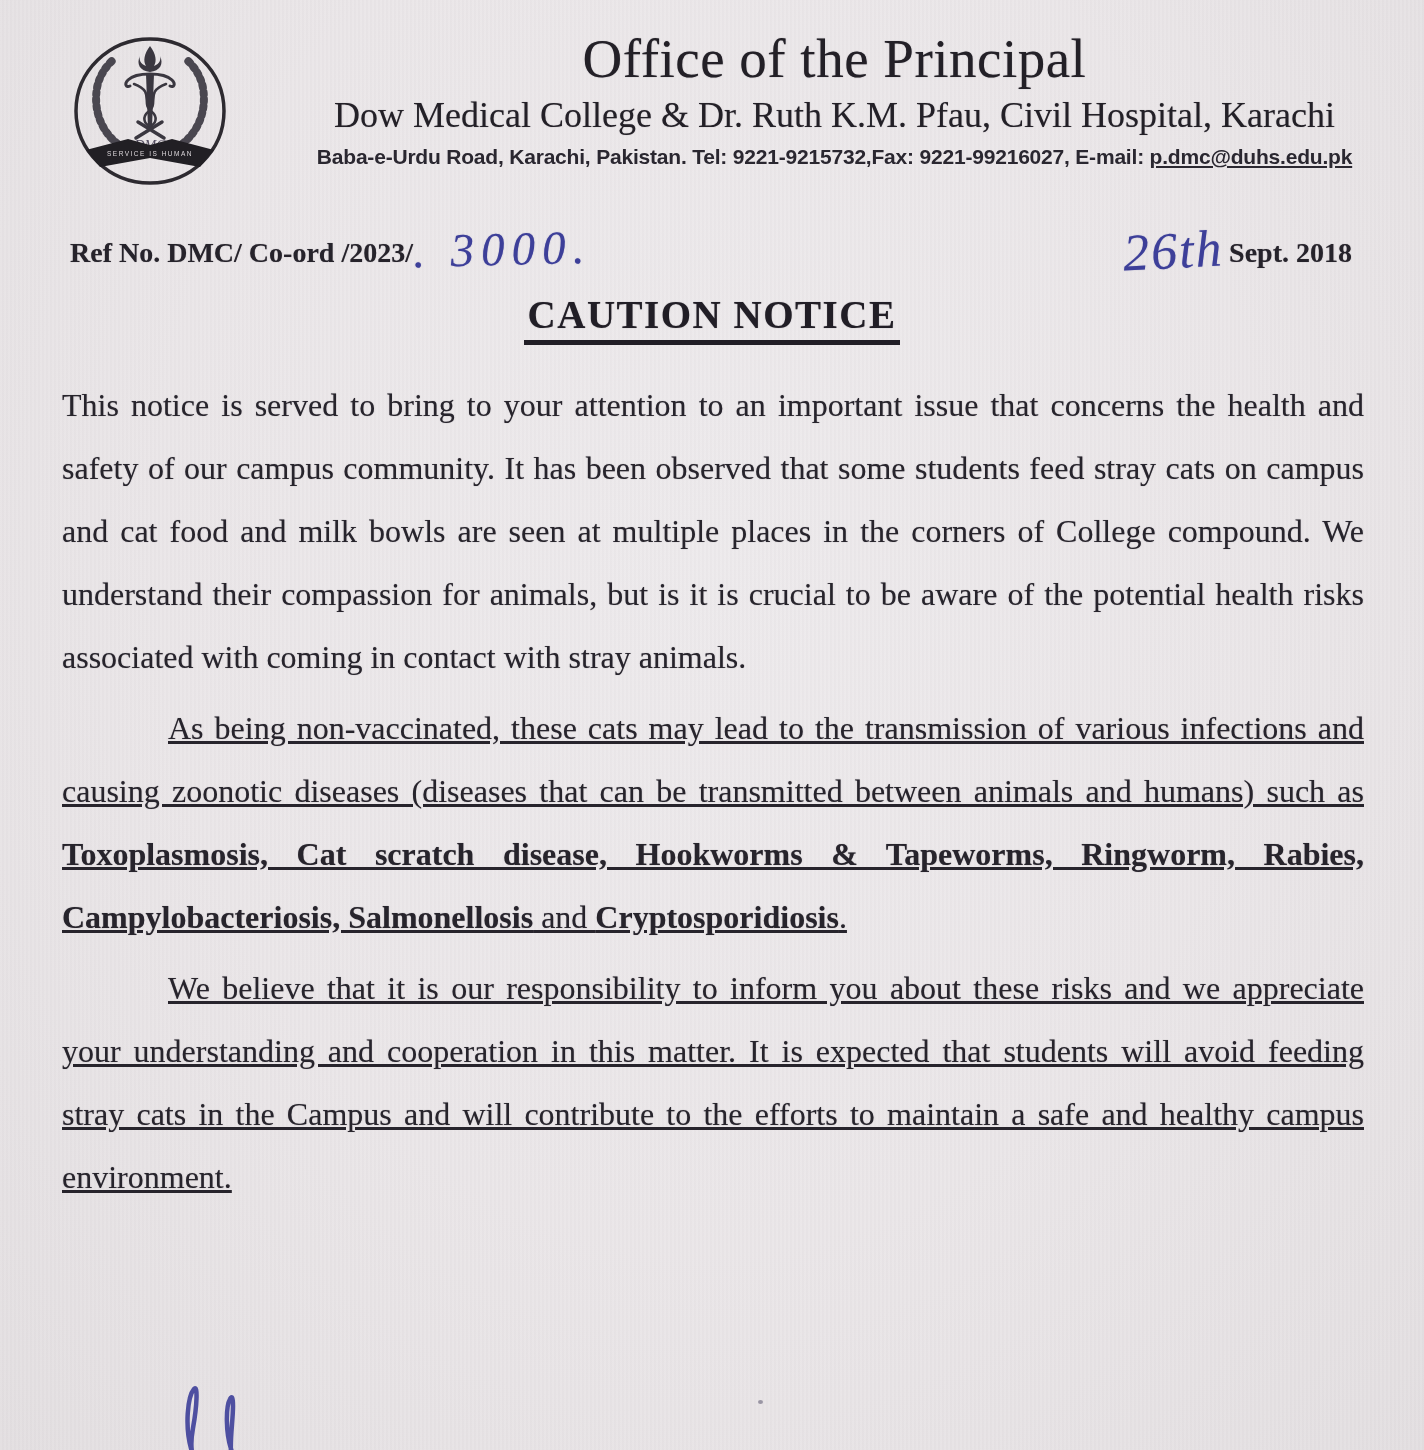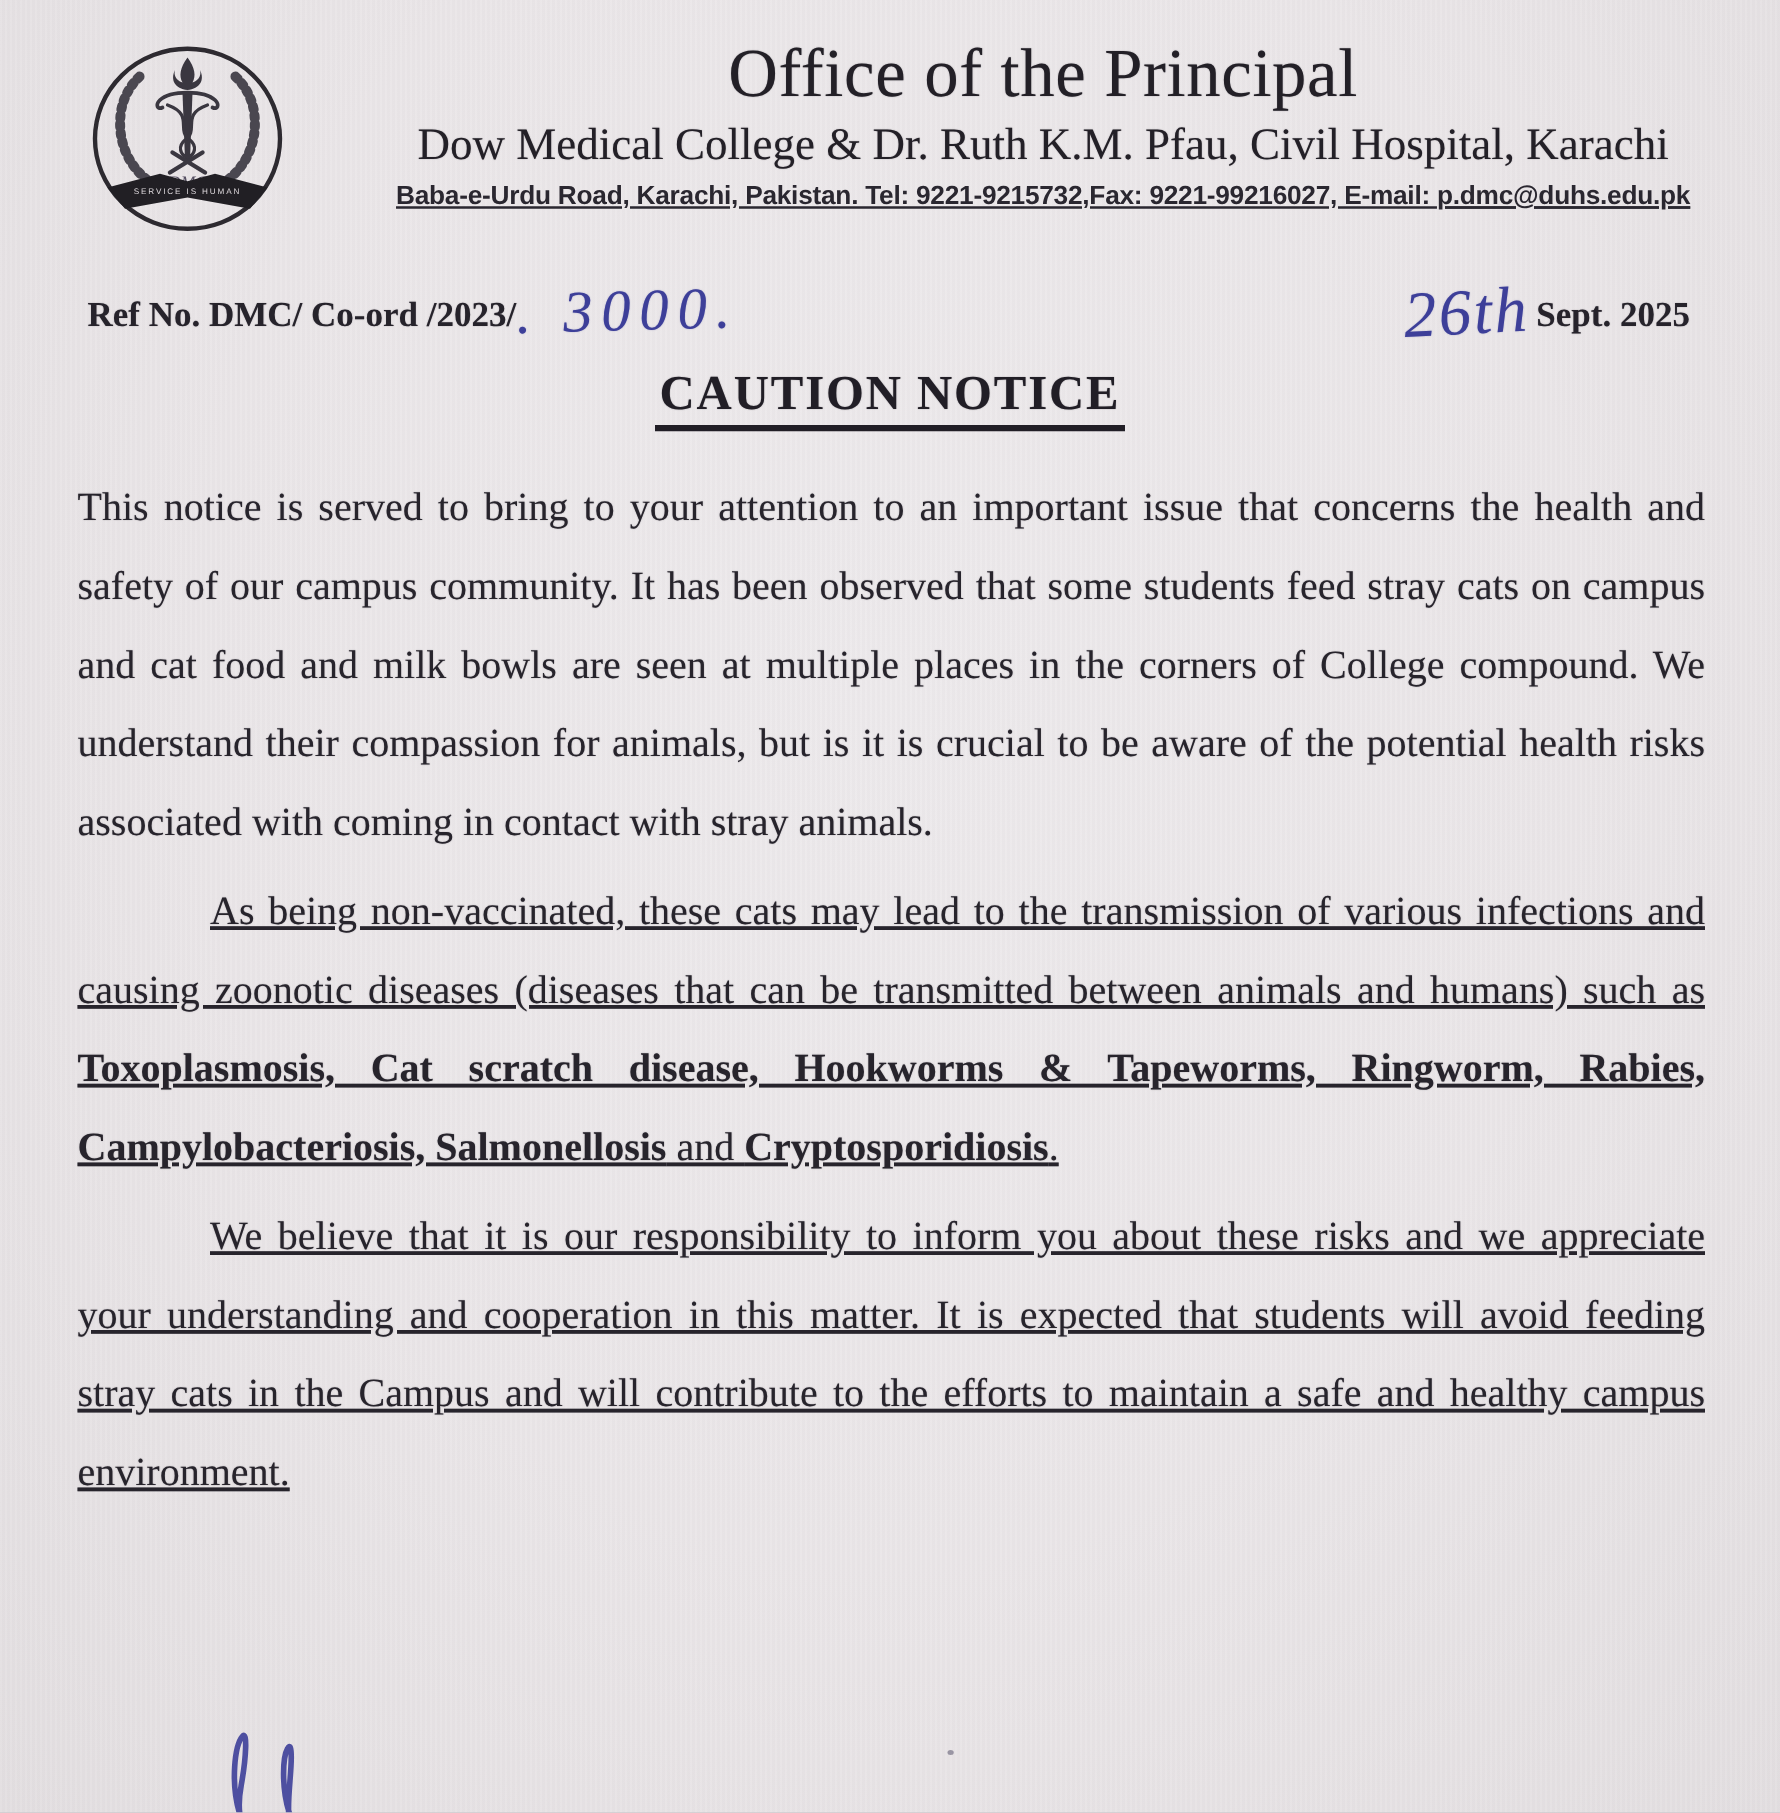--- a/index.html
+++ b/index.html
@@ -23,21 +23,21 @@
     letter-spacing:0.5px;color:#232027;
     text-shadow:0 0 1px rgba(40,35,45,.45);
   }
   .institution{
     margin:4px 0 0 0;font-size:36px;font-weight:400;color:#232027;
     text-shadow:0 0 1px rgba(40,35,45,.4);
   }
   .contact-line{
     margin:9px 0 0 0;
     font-family:"Liberation Sans", sans-serif;
-    font-size:21px;font-weight:700;letter-spacing:-0.2px;color:#2a2730;text-decoration:underline;
+    font-size:21px;font-weight:700;letter-spacing:-0.2px;color:#2a2730;
   }
   .contact-line .email{text-decoration:underline;}
   
   .ref-row{
     position:absolute;top:215px;left:70px;right:72px;
     display:flex;justify-content:space-between;align-items:baseline;
   }
   .ref-left,.ref-right{display:flex;align-items:baseline;}
   .ref-label,.date-printed{
     font-size:28px;font-weight:700;color:#26232b;
@@ -119,21 +119,21 @@
     </div>
   </header>
 
   <div class="ref-row">
     <div class="ref-left">
       <span class="ref-label">Ref No. DMC/ Co-ord /2023/</span>
       <span class="hand hand-number">. 3000.</span>
     </div>
     <div class="ref-right">
       <span class="hand hand-day">26th</span>
-      <span class="date-printed">Sept. 2025</span>
+      <span class="date-printed">Sept. 2018</span>
     </div>
   </div>
 
   <h3 class="notice-title"><span>CAUTION NOTICE</span></h3>
 
   <main class="body-text">
       <p class="para"><span>This notice is served to bring to your attention to an important issue that concerns the health and safety of our campus community. It has been observed that some students feed stray cats on campus and cat food and milk bowls are seen at multiple places in the corners of College compound. We understand their compassion for animals, but is it is crucial to be aware of the potential health risks associated with coming in contact with stray animals.</span></p>
       <p class="para indent"><span>As being non-vaccinated, these cats may lead to the transmission of various infections and causing zoonotic diseases (diseases that can be transmitted between animals and humans) such as </span><b>Toxoplasmosis, Cat scratch disease, Hookworms &amp; Tapeworms, Ringworm, Rabies, Campylobacteriosis, Salmonellosis</b><span> and </span><b>Cryptosporidiosis</b><span>.</span></p>
       <p class="para indent"><span>We believe that it is our responsibility to inform you about these risks and we appreciate your understanding and cooperation in this matter. It is expected that students will avoid feeding stray cats in the Campus and will contribute to the efforts to maintain a safe and healthy campus environment.</span></p>
     </main>

